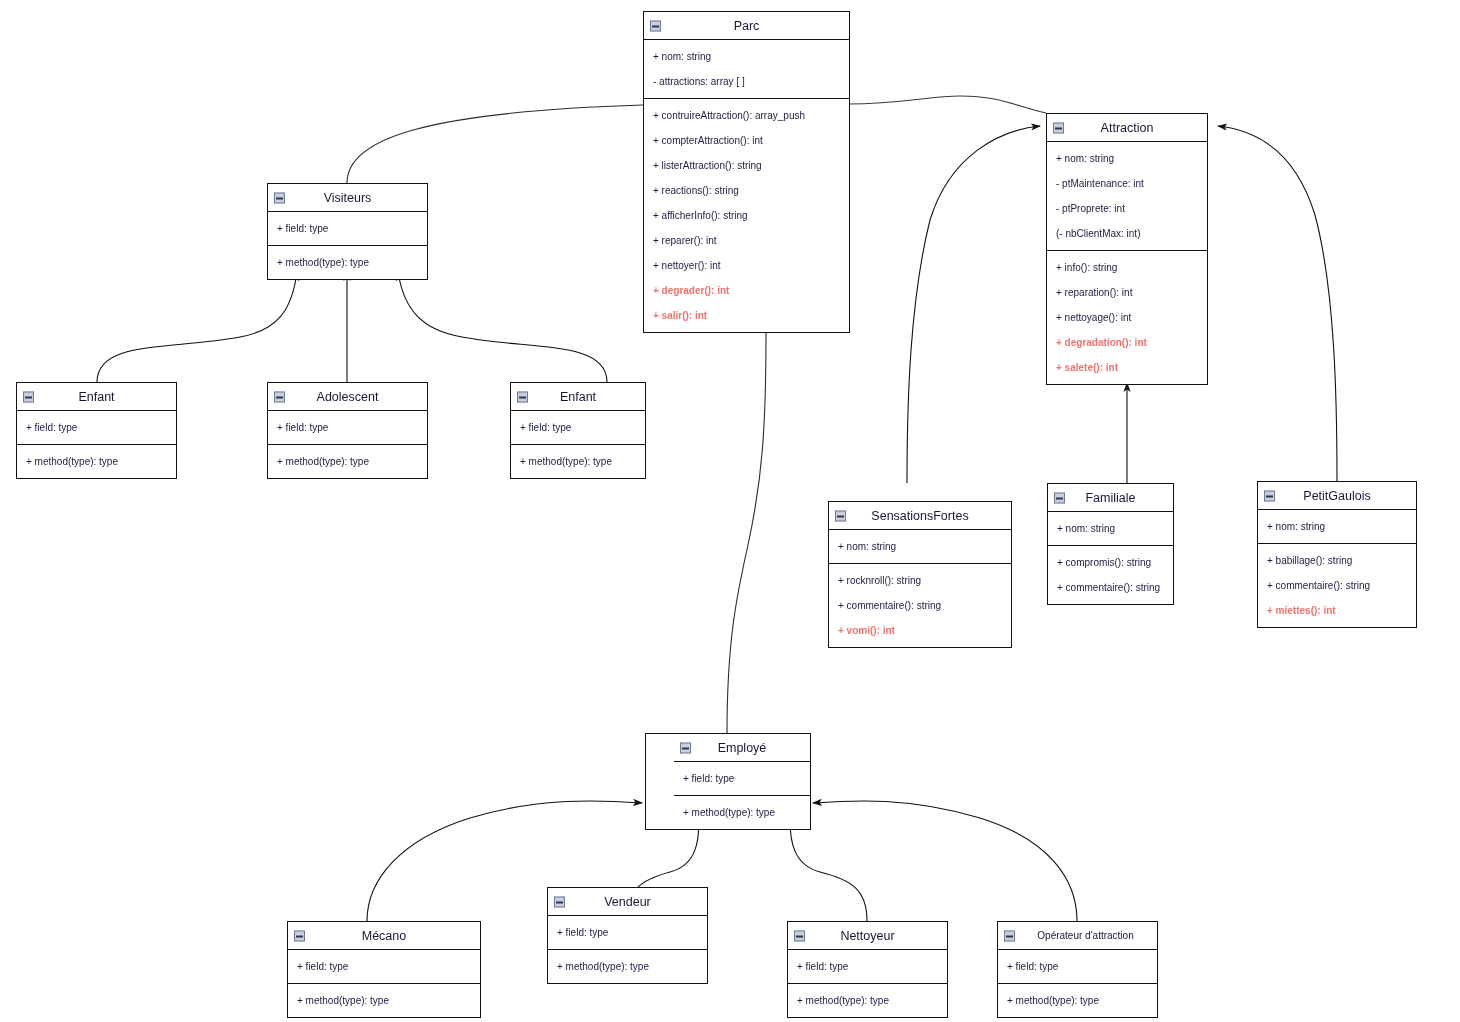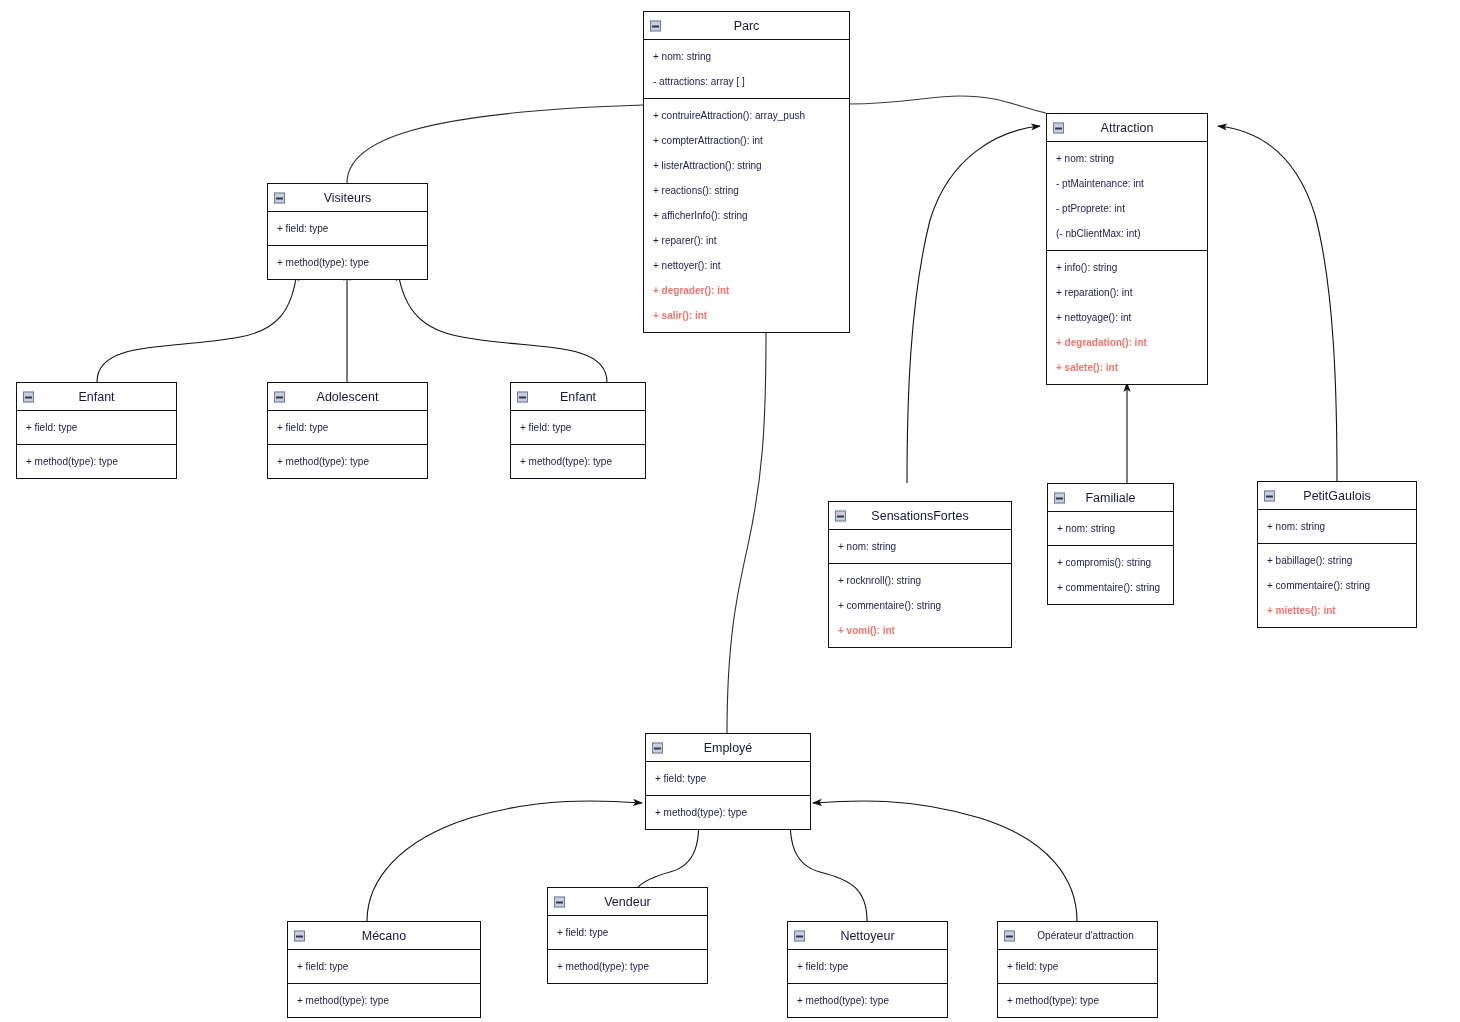--- a/index.html
+++ b/index.html
@@ -262,21 +262,21 @@
     <div class="uml-compartment">
       <div class="uml-row">+ nom: string</div>
     </div>
     <div class="uml-compartment">
       <div class="uml-row">+ babillage(): string</div>
       <div class="uml-row">+ commentaire(): string</div>
       <div class="uml-row warn">+ miettes(): int</div>
     </div>
   </div>
 
-  <div class="uml-class" style="left:645px; top:733px; width:166px;">
+  <div class="uml-class" style="left:645px; top:733px; width:166px;padding-left:28px;">
     <div class="uml-title">
       <span class="collapse-icon"></span>
       <span>Employé</span>
     </div>
     <div class="uml-compartment">
       <div class="uml-row">+ field: type</div>
     </div>
     <div class="uml-compartment">
       <div class="uml-row">+ method(type): type</div>
     </div>

